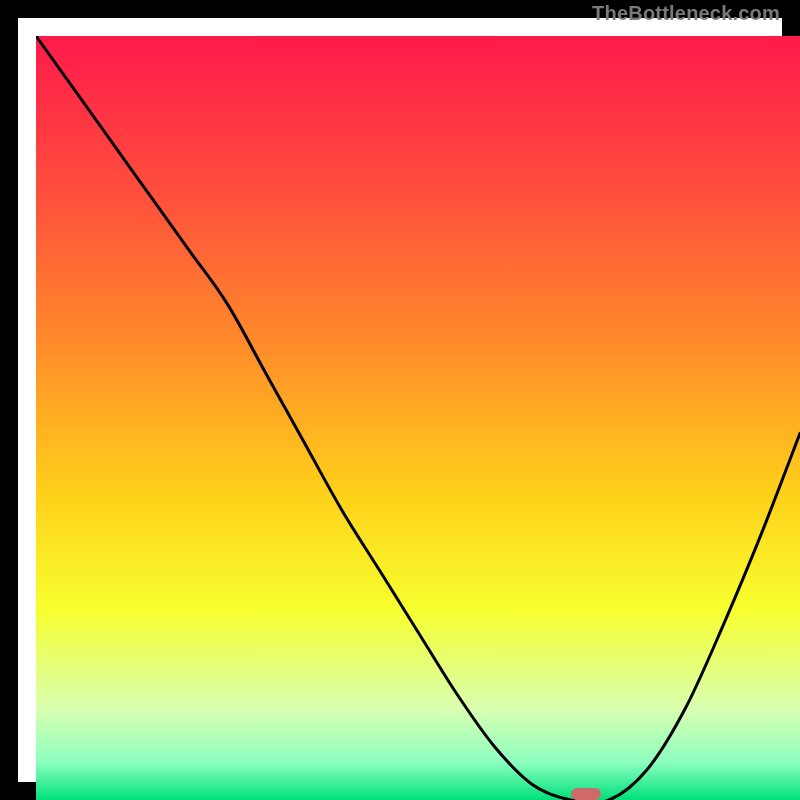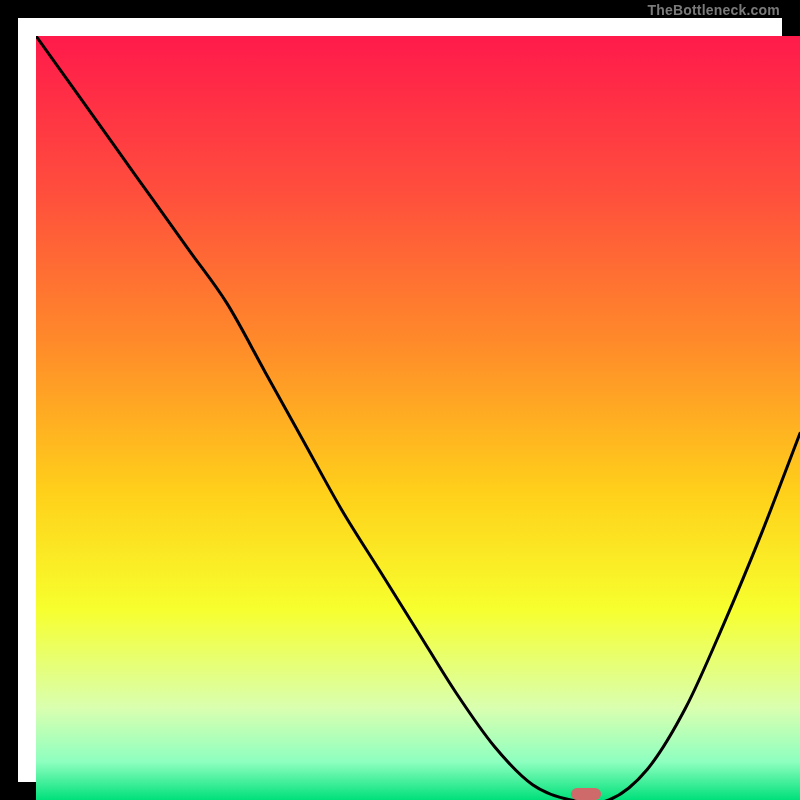--- a/index.html
+++ b/index.html
@@ -16,21 +16,21 @@
     top: 0;
     width: 800px;
     height: 800px;
     box-sizing: border-box;
     border: 18px solid #000000;
   }
   .watermark {
     position: absolute;
     top: -16px;
     right: 2px;
-    font-size: 14px;
+    font-size: 20px;
     font-weight: 600;
     color: #7a7a7a;
     letter-spacing: 0.2px;
     z-index: 5;
   }
   .plot-area {
     position: absolute;
     left: 18px;
     top: 18px;
     width: 764px;

